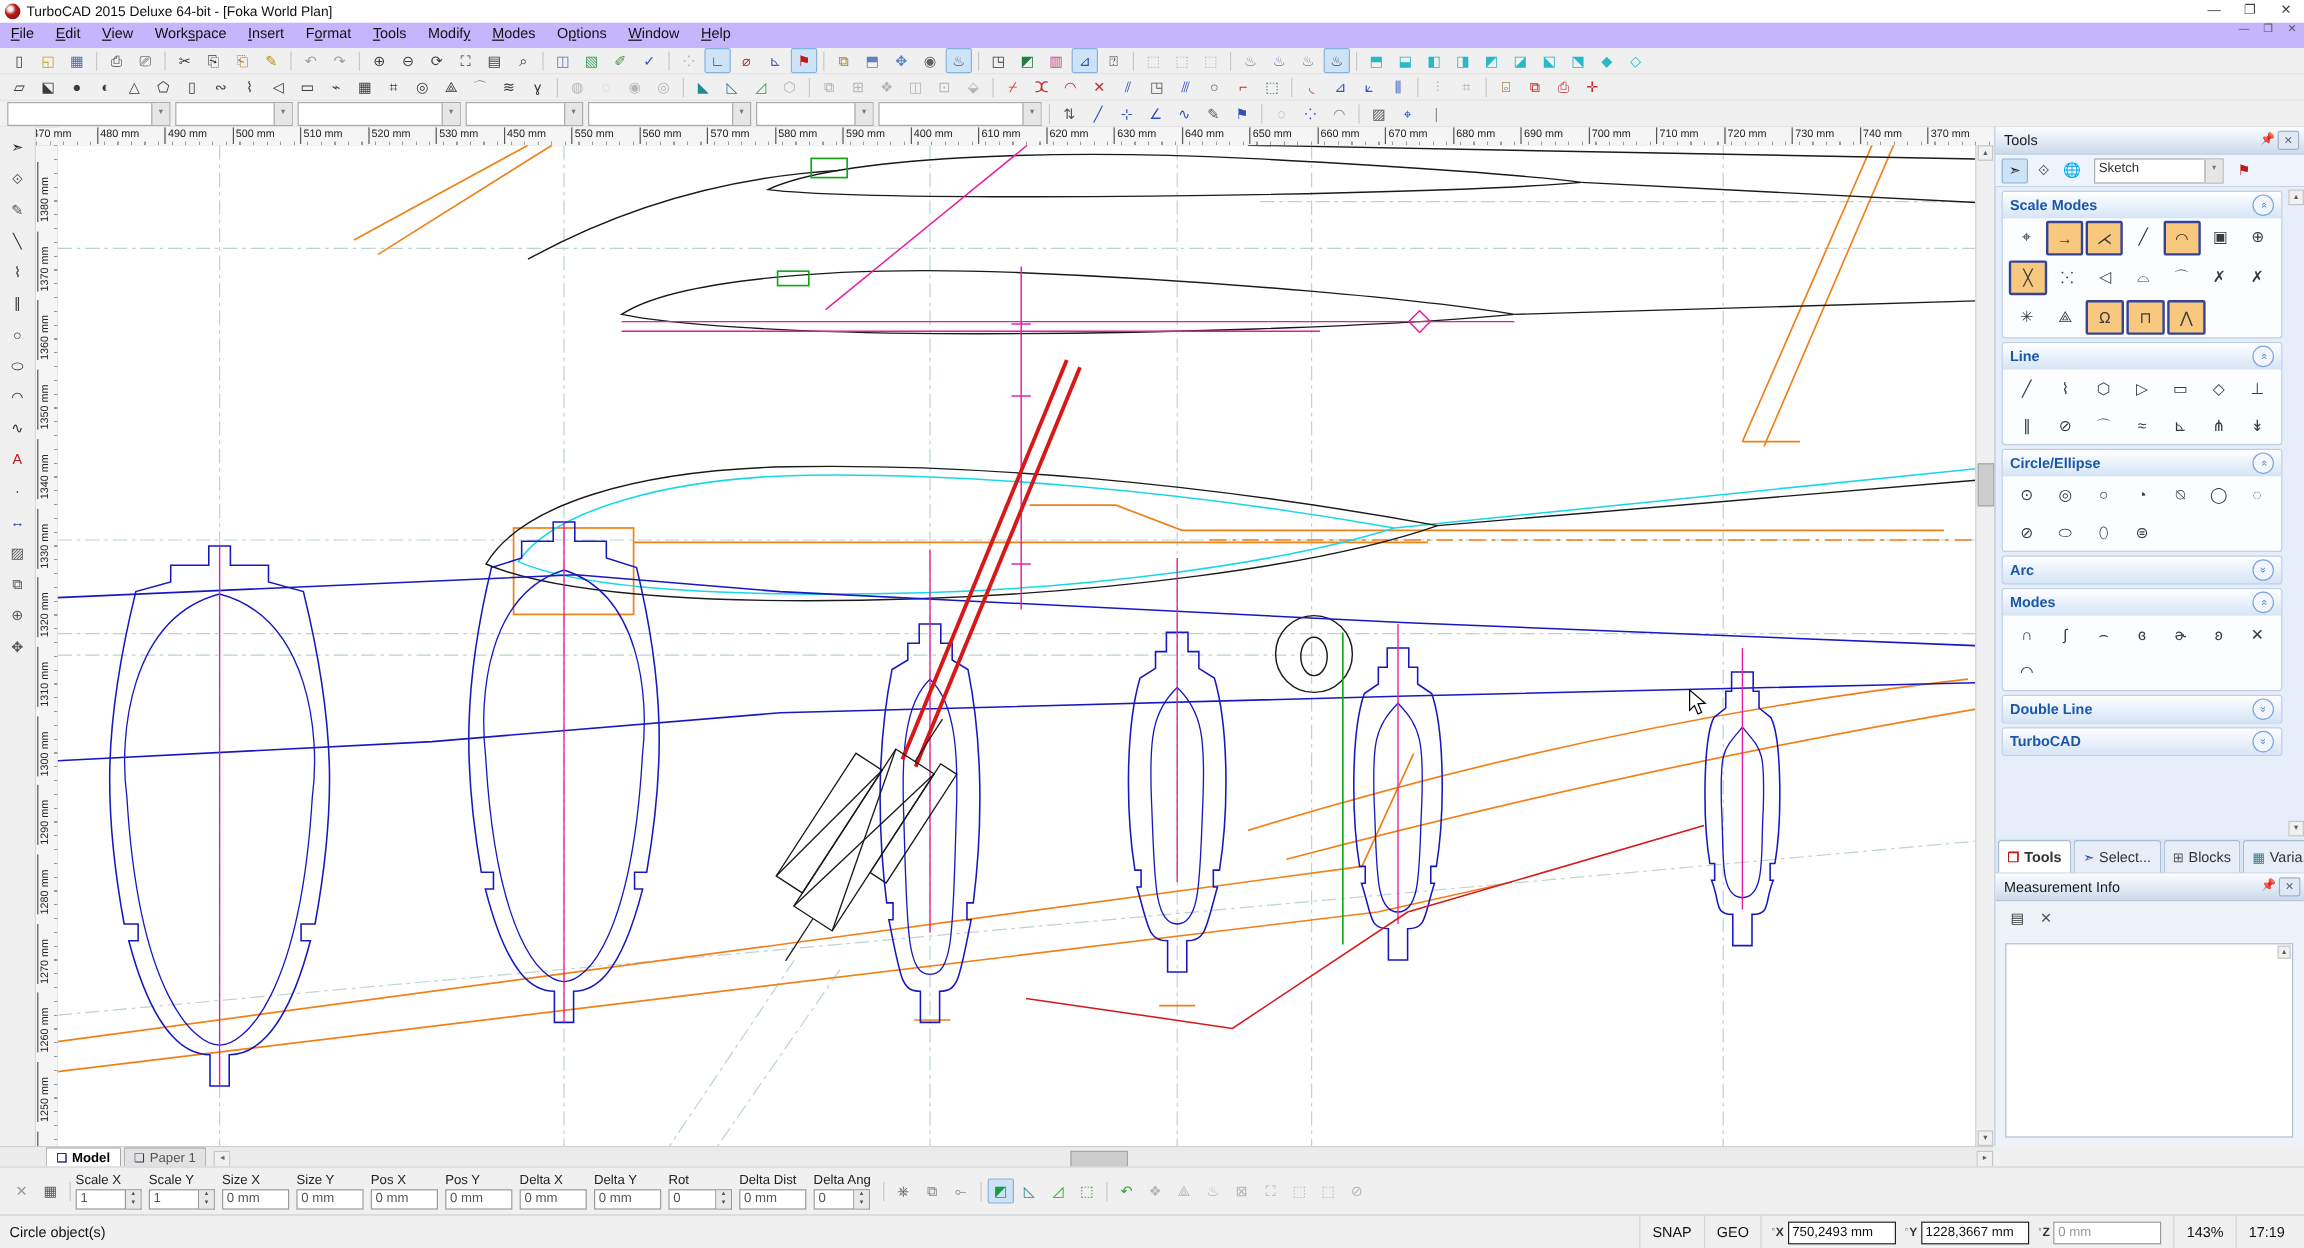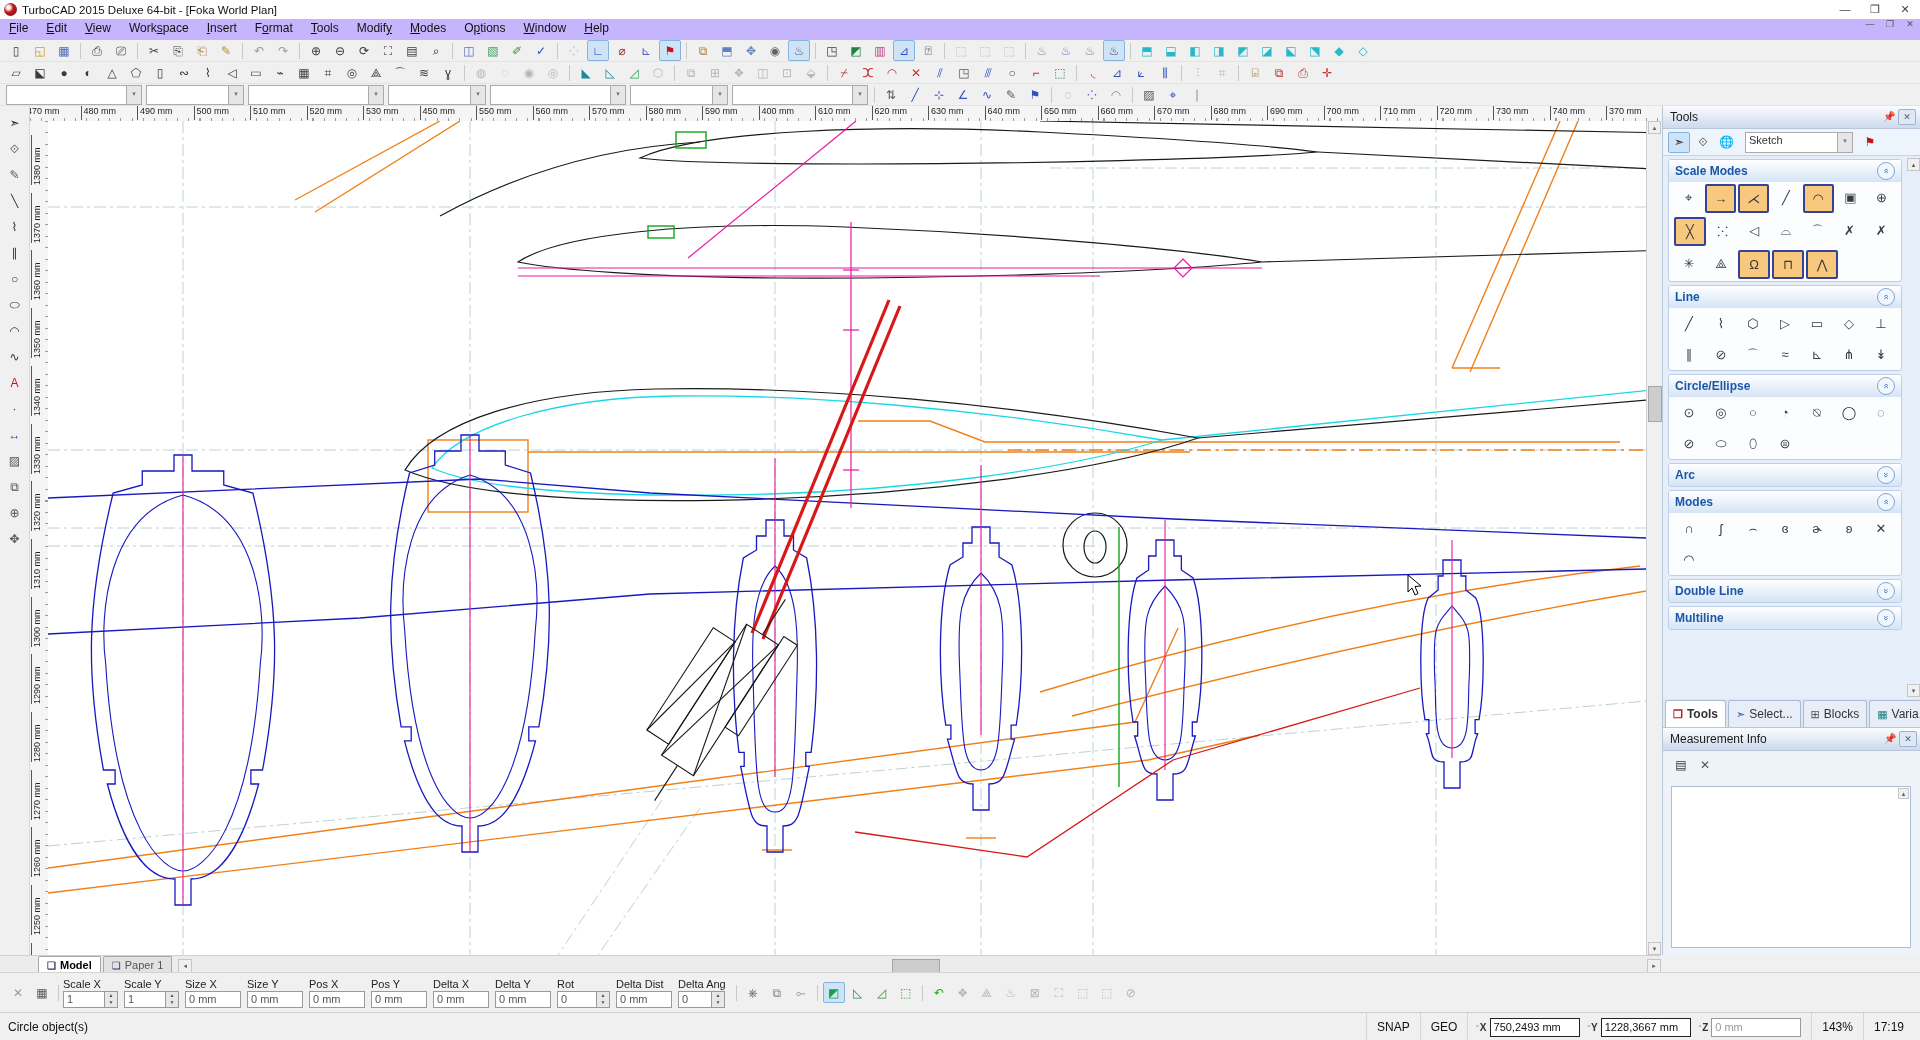--- a/index.html
+++ b/index.html
@@ -1075,21 +1075,21 @@
           </div>
         </div>
         <div class="section">
           <div class="sechead">
             <span class="sectitle">Double Line</span>
             <span class="chev" style="transform: rotate(90deg);">»</span>
           </div>
         </div>
         <div class="section">
           <div class="sechead">
-            <span class="sectitle">Multiline</span>
+            <span class="sectitle">TurboCAD</span>
             <span class="chev" style="transform: rotate(90deg);">»</span>
           </div>
         </div>
       </div>
 
     <div class="scroll" style="left:243px;top:50px;width:15px;height:543px;background:#e6eefa">
       <div class="sarrow" style="left:1px;top:2px;width:13px;height:13px;line-height:11px">▴</div>
       <div class="sarrow" style="left:1px;top:528px;width:13px;height:13px;line-height:11px">▾</div>
     </div>
     <div id="paltabs">

